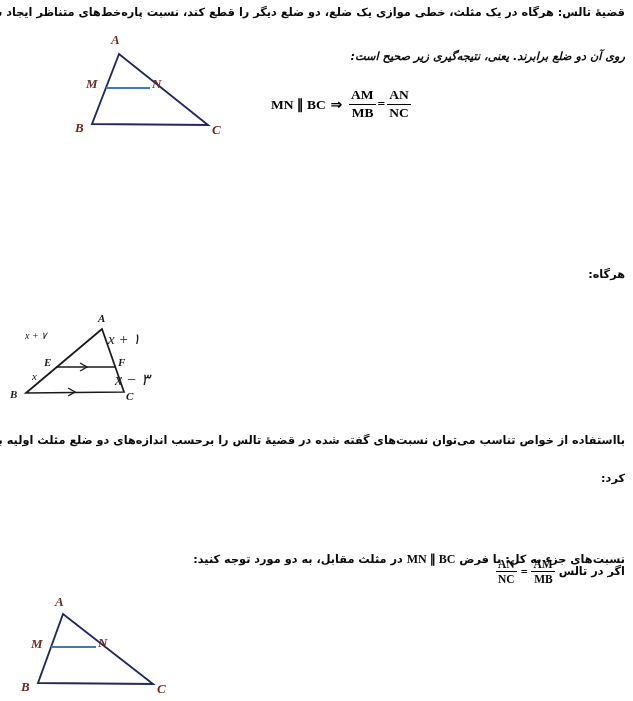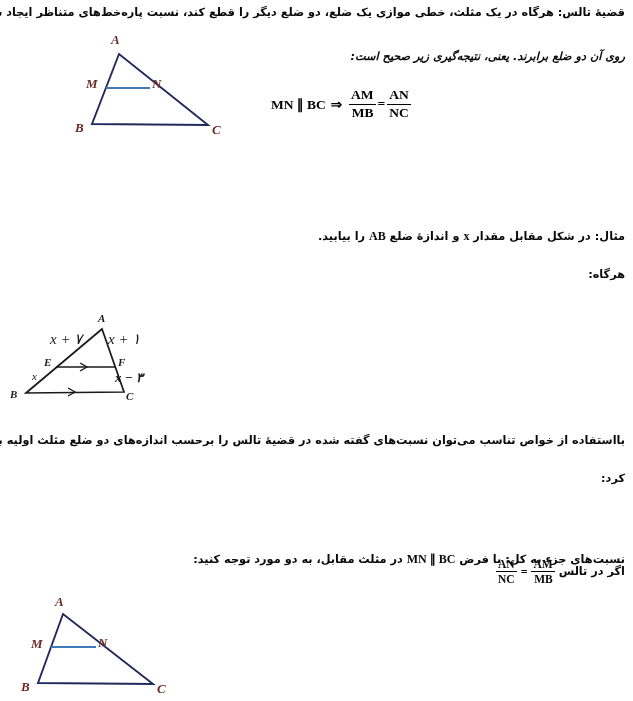--- a/index.html
+++ b/index.html
@@ -130,50 +130,43 @@
       <span class="den">MB</span>
     </span>
     <span class="math">=</span>
     <span class="frac" style="font-size:13.5px;">
       <span class="num">AN</span>
       <span class="den">NC</span>
     </span>
   </div>
 
 
-  <div class="rtl-line" style="top:227px; right:8px;">
-    <span>مثال: در شکل مقابل مقدار</span>
-    <span class="mathsmall">x</span>
-    <span>و اندازهٔ ضلع</span>
-    <span class="mathsmall">AB</span>
-    <span>را بیابید.</span>
-  </div>
 
   <div class="rtl-line" style="top:266px; right:8px;">هرگاه:</div>
 
   <div class="diagram" style="left:6px; top:302px; width:200px; height:120px;">
     <svg width="200" height="120" viewBox="0 0 200 120">
 
       <polygon points="96,27 20,91 118,90" fill="none" stroke="#1a1a1a" stroke-width="1.7"></polygon>
       <line x1="50" y1="65" x2="110" y2="65" stroke="#1a1a1a" stroke-width="1.5"></line>
 
       <path d="M74,61 L81,65 L74,69" fill="none" stroke="#1a1a1a" stroke-width="1.4"></path>
 
       <path d="M62,86 L69,90 L62,94" fill="none" stroke="#1a1a1a" stroke-width="1.4"></path>
     </svg>
     <span class="xlbl" style="left:92px; top:10px; font-size:11px; font-weight:700;">A</span>
     <span class="xlbl" style="left:38px; top:54px; font-size:11px; font-weight:700;">E</span>
     <span class="xlbl" style="left:112px; top:54px; font-size:11px; font-weight:700;">F</span>
     <span class="xlbl" style="left:4px; top:86px; font-size:11px; font-weight:700;">B</span>
     <span class="xlbl" style="left:120px; top:88px; font-size:11px; font-weight:700;">C</span>
 
-    <span class="xlbl" style="left:44px; top:28px; font-size:15px;">x + ٧</span>
+    <span class="xlbl" style="left:19px; top:28px; font-size:10px;">x + ٧</span>
     <span class="xlbl" style="left:102px; top:28px; font-size:15px;">x + ١</span>
     <span class="xlbl" style="left:26px; top:68px; font-size:11px;">x</span>
-    <span class="xlbl" style="left:109px; top:68px; font-size:13px;font-weight:bold;">x − ٣</span>
+    <span class="xlbl" style="left:109px; top:68px; font-size:16px;">x − ٣</span>
   </div>
 
   <div class="rtl-line" style="top:432px; right:8px; width:617px;">بااستفاده از خواص تناسب می‌توان نسبت‌های گفته شده در قضیهٔ تالس را برحسب اندازه‌های دو ضلع مثلث اولیه بیان</div>
 
   <div class="rtl-line" style="top:470px; right:8px;">کرد:</div>
 
   <div class="rtl-line" style="top:518px; right:8px;margin-top:32px;">
     <span>نسبت‌های جزء به کل: با فرض</span>
     <span class="mathsmall">MN ∥ BC</span>
     <span>در مثلث مقابل، به دو مورد توجه کنید:</span>

